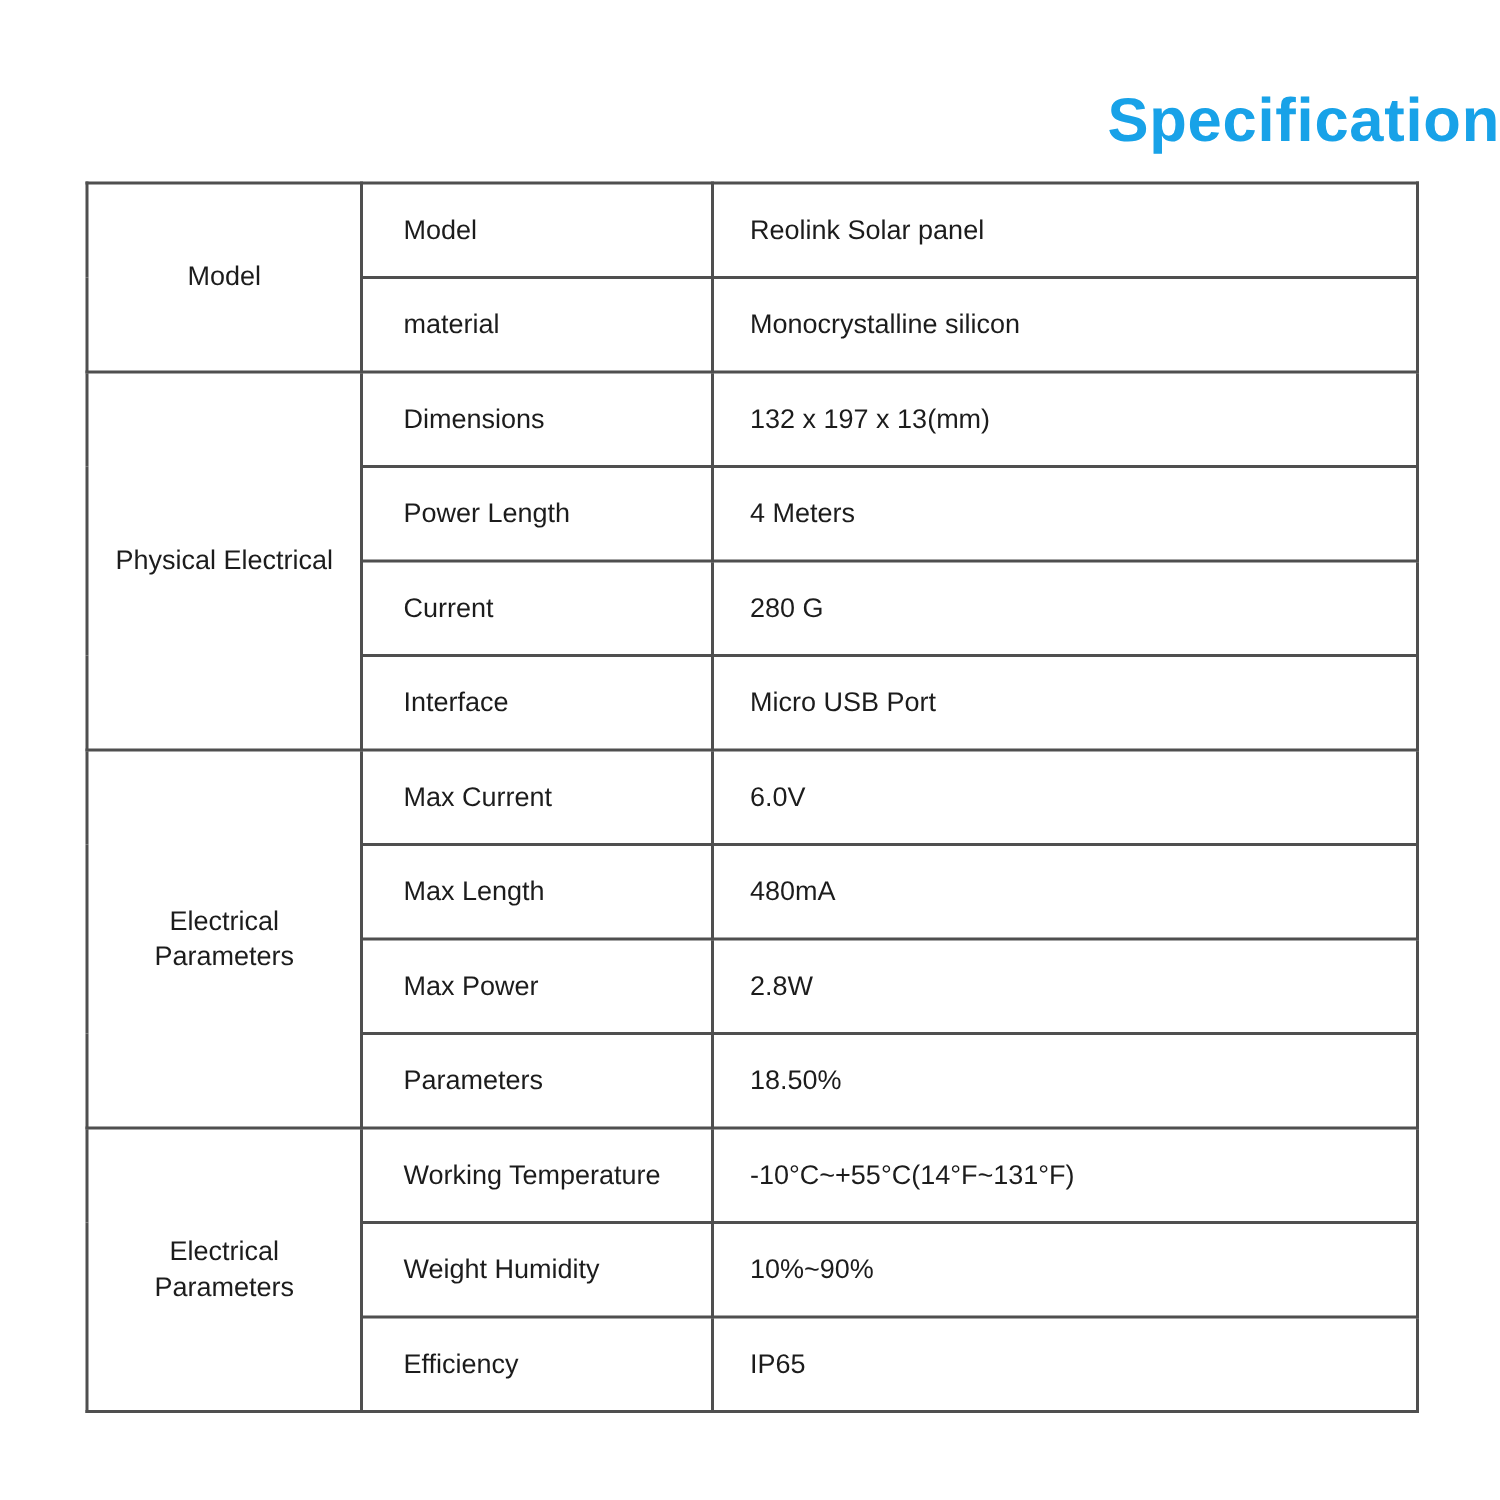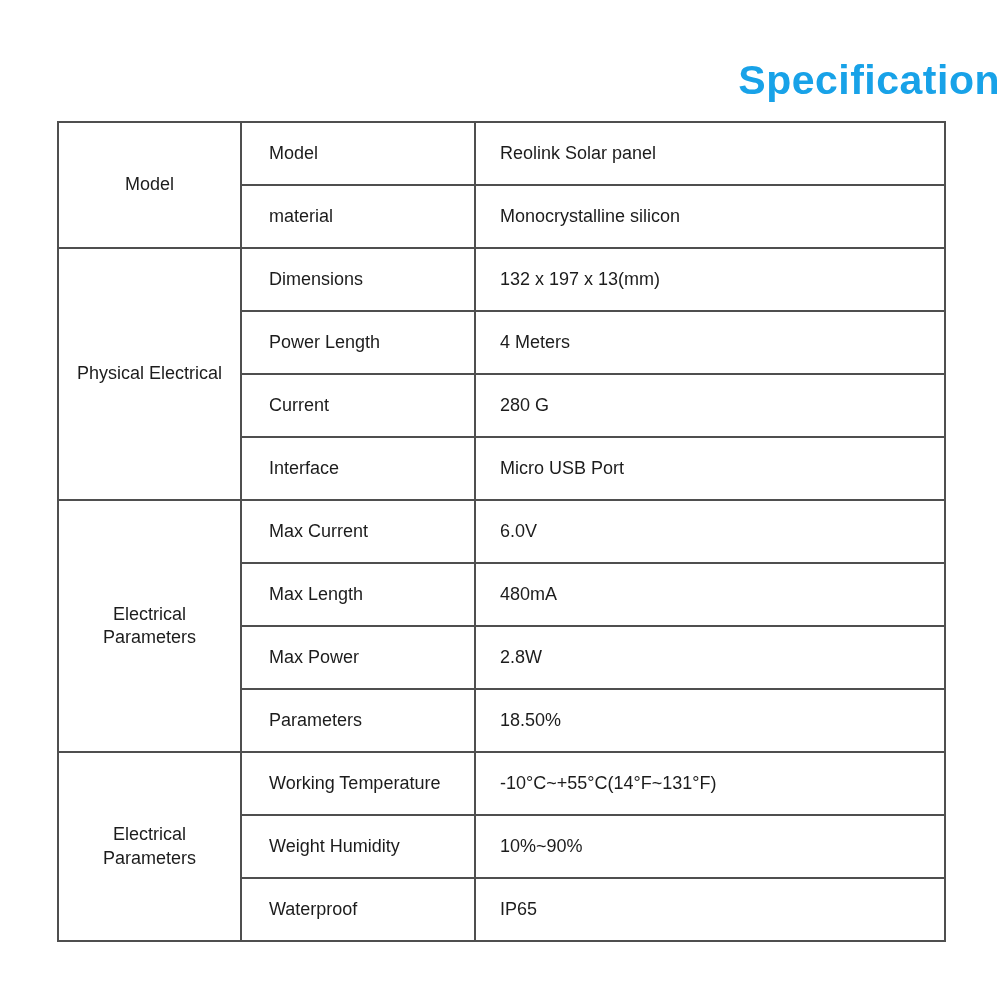--- a/index.html
+++ b/index.html
@@ -107,17 +107,17 @@
     <tr>
       <td class="cat" rowspan="3">Electrical Parameters</td>
       <td class="lbl">Working Temperature</td>
       <td class="val">-10°C~+55°C(14°F~131°F)</td>
     </tr>
     <tr>
       <td class="lbl">Weight Humidity</td>
       <td class="val">10%~90%</td>
     </tr>
     <tr>
-      <td class="lbl">Waterproof</td>
+      <td class="lbl">Efficiency</td>
       <td class="val">IP65</td>
     </tr>
   </tbody>
 </table>
 
 </body></html>

